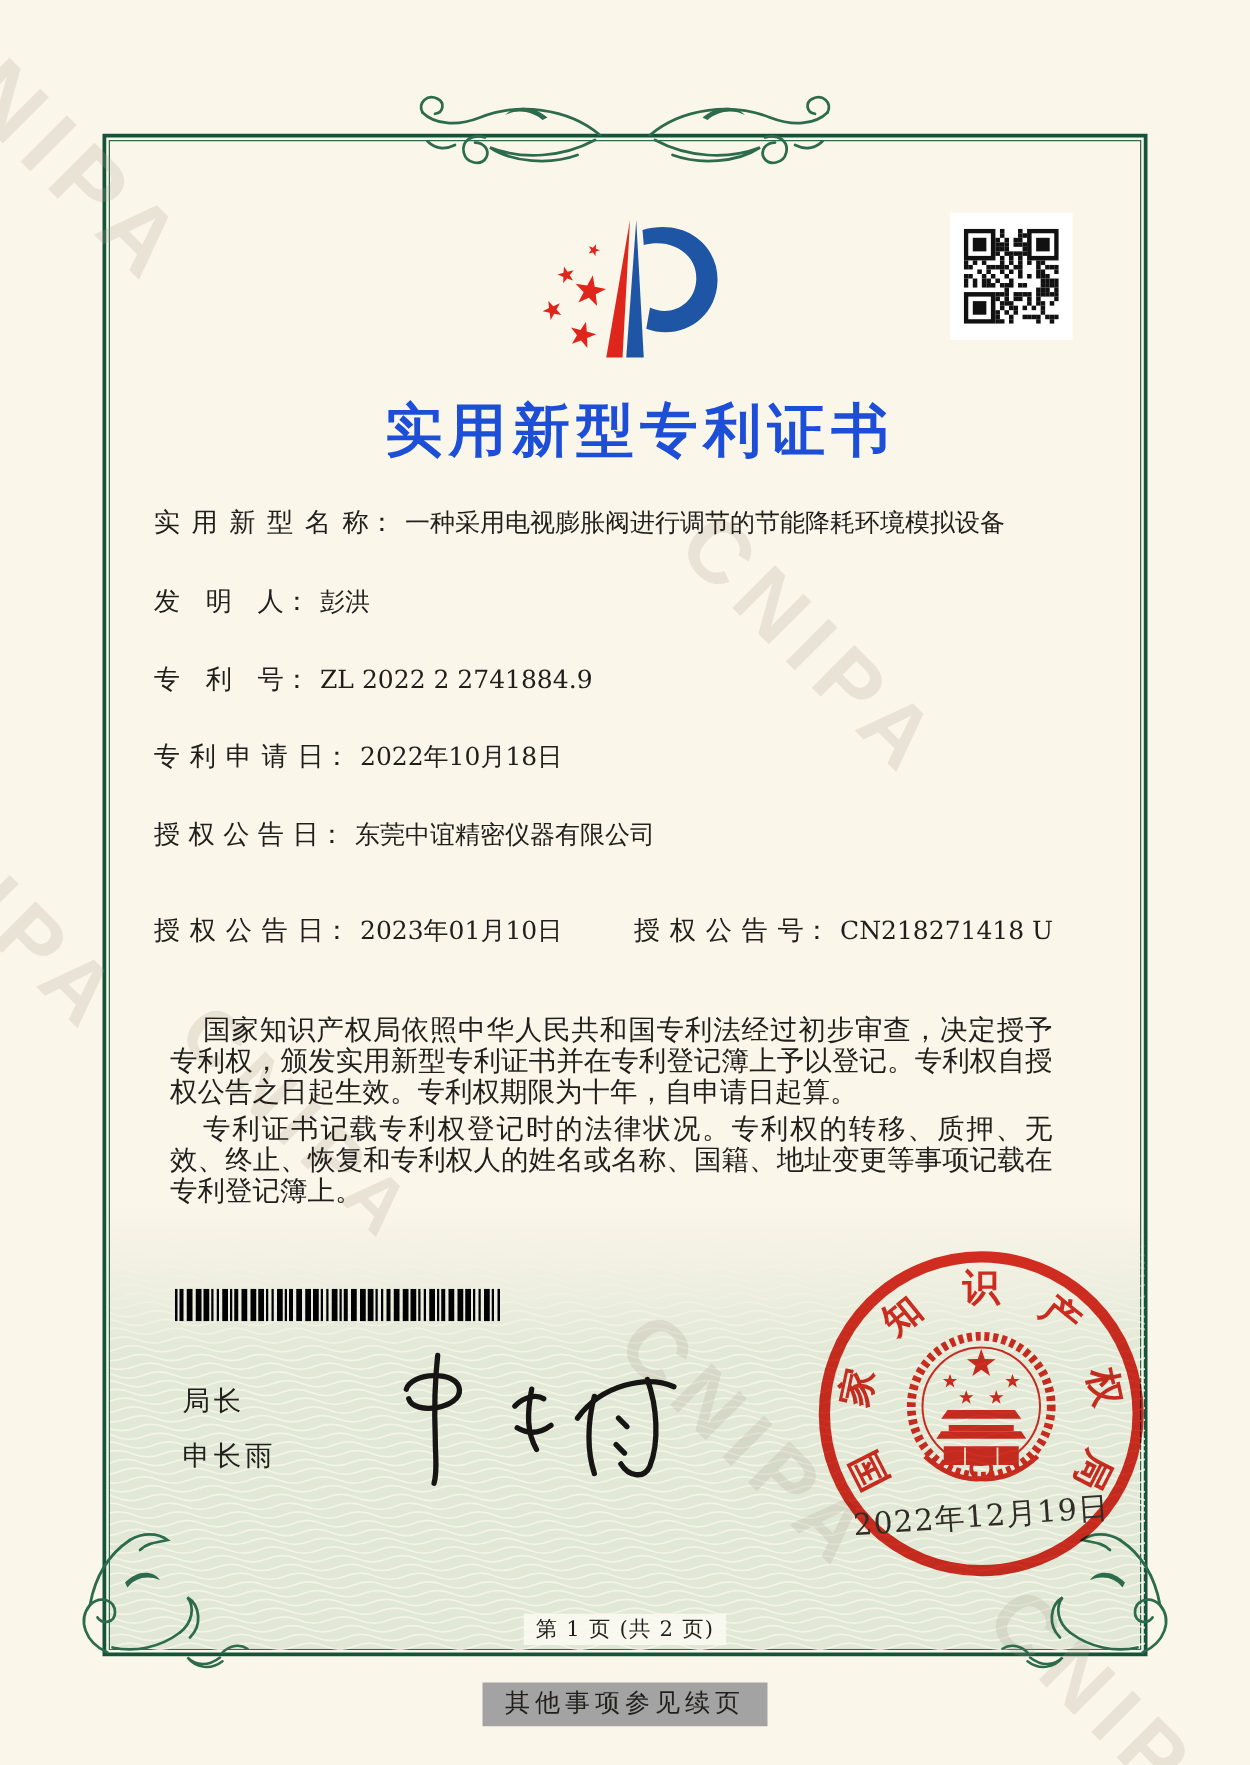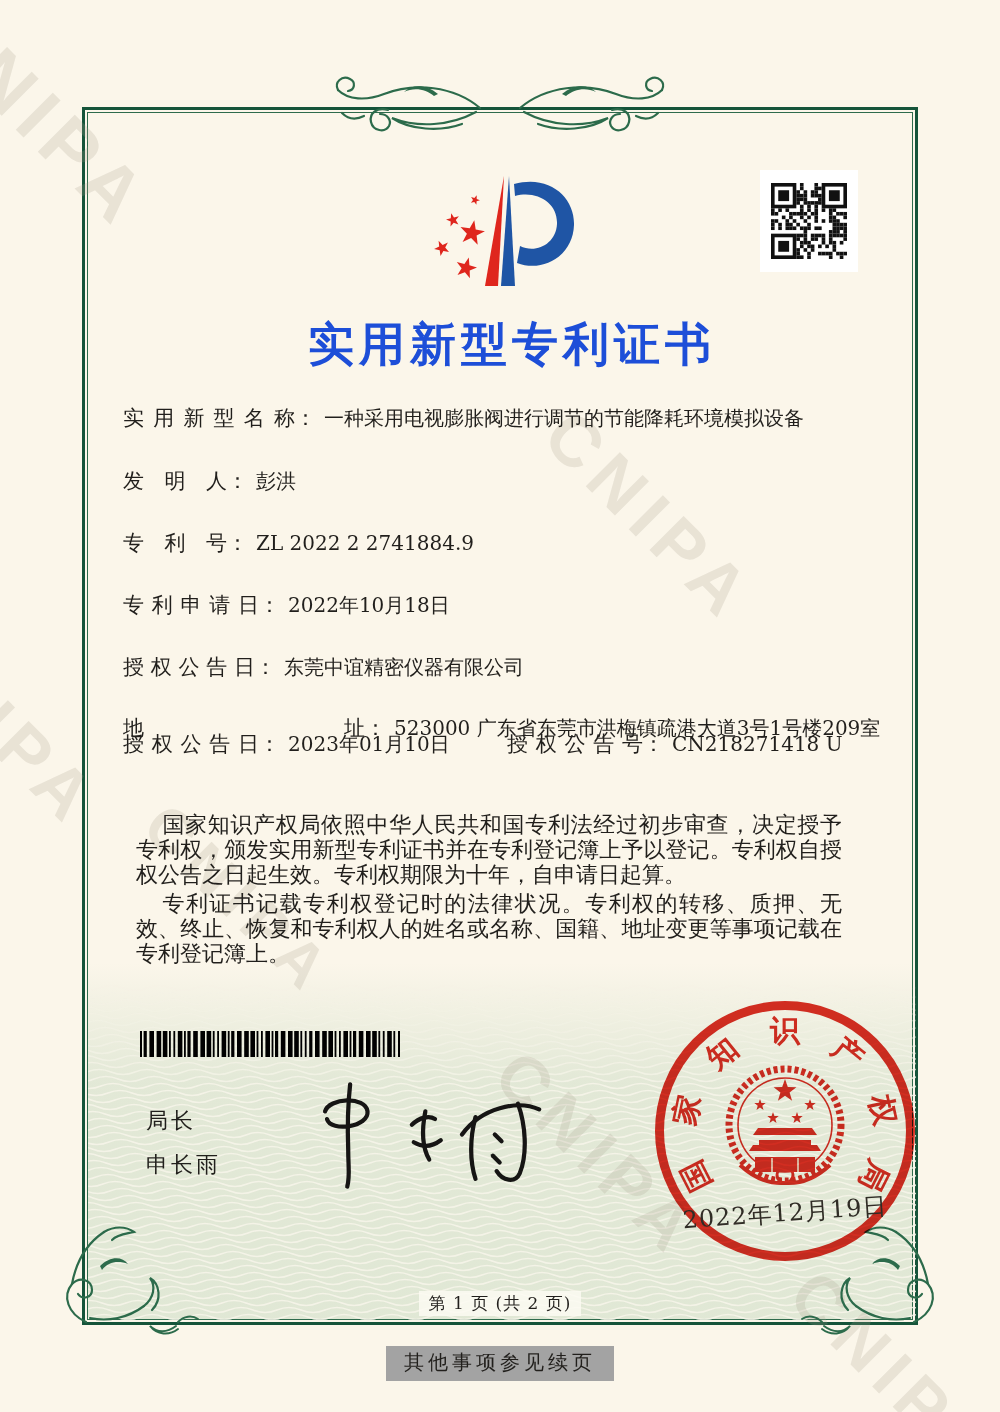--- a/index.html
+++ b/index.html
@@ -310,23 +310,20 @@
   </div>
   <div class="row" style="top:528px">
     <span class="lab w-3">专利号</span><span class="colon">：</span><span class="val">ZL 2022 2 2741884.9</span>
   </div>
   <div class="row" style="top:590px">
     <span class="lab w-5">专利申请日</span><span class="colon">：</span><span class="val">2022年10月18日</span>
   </div>
   <div class="row" style="top:652px">
     <span class="lab w-4">授权公告日</span><span class="colon">：</span><span class="val">东莞中谊精密仪器有限公司</span>
   </div>
-  <div class="row" style="top:713px">
-    <span class="lab w-addr">地址</span><span class="colon">：</span><span class="val">523000 广东省东莞市洪梅镇疏港大道3号1号楼209室</span>
-  </div>
   <div class="row" style="top:729px">
     <span class="lab w-5">授权公告日</span><span class="colon">：</span><span class="val">2023年01月10日</span>
     <span class="grp2">
       <span class="lab w-5">授权公告号</span><span class="colon">：</span><span class="val">CN218271418 U</span>
     </span>
   </div>
 
   <div class="paras">
     <p>国家知识产权局依照中华人民共和国专利法经过初步审查，决定授予专利权，颁发实用新型专利证书并在专利登记簿上予以登记。专利权自授权公告之日起生效。专利权期限为十年，自申请日起算。</p>
     <p>专利证书记载专利权登记时的法律状况。专利权的转移、质押、无效、终止、恢复和专利权人的姓名或名称、国籍、地址变更等事项记载在专利登记簿上。</p>

